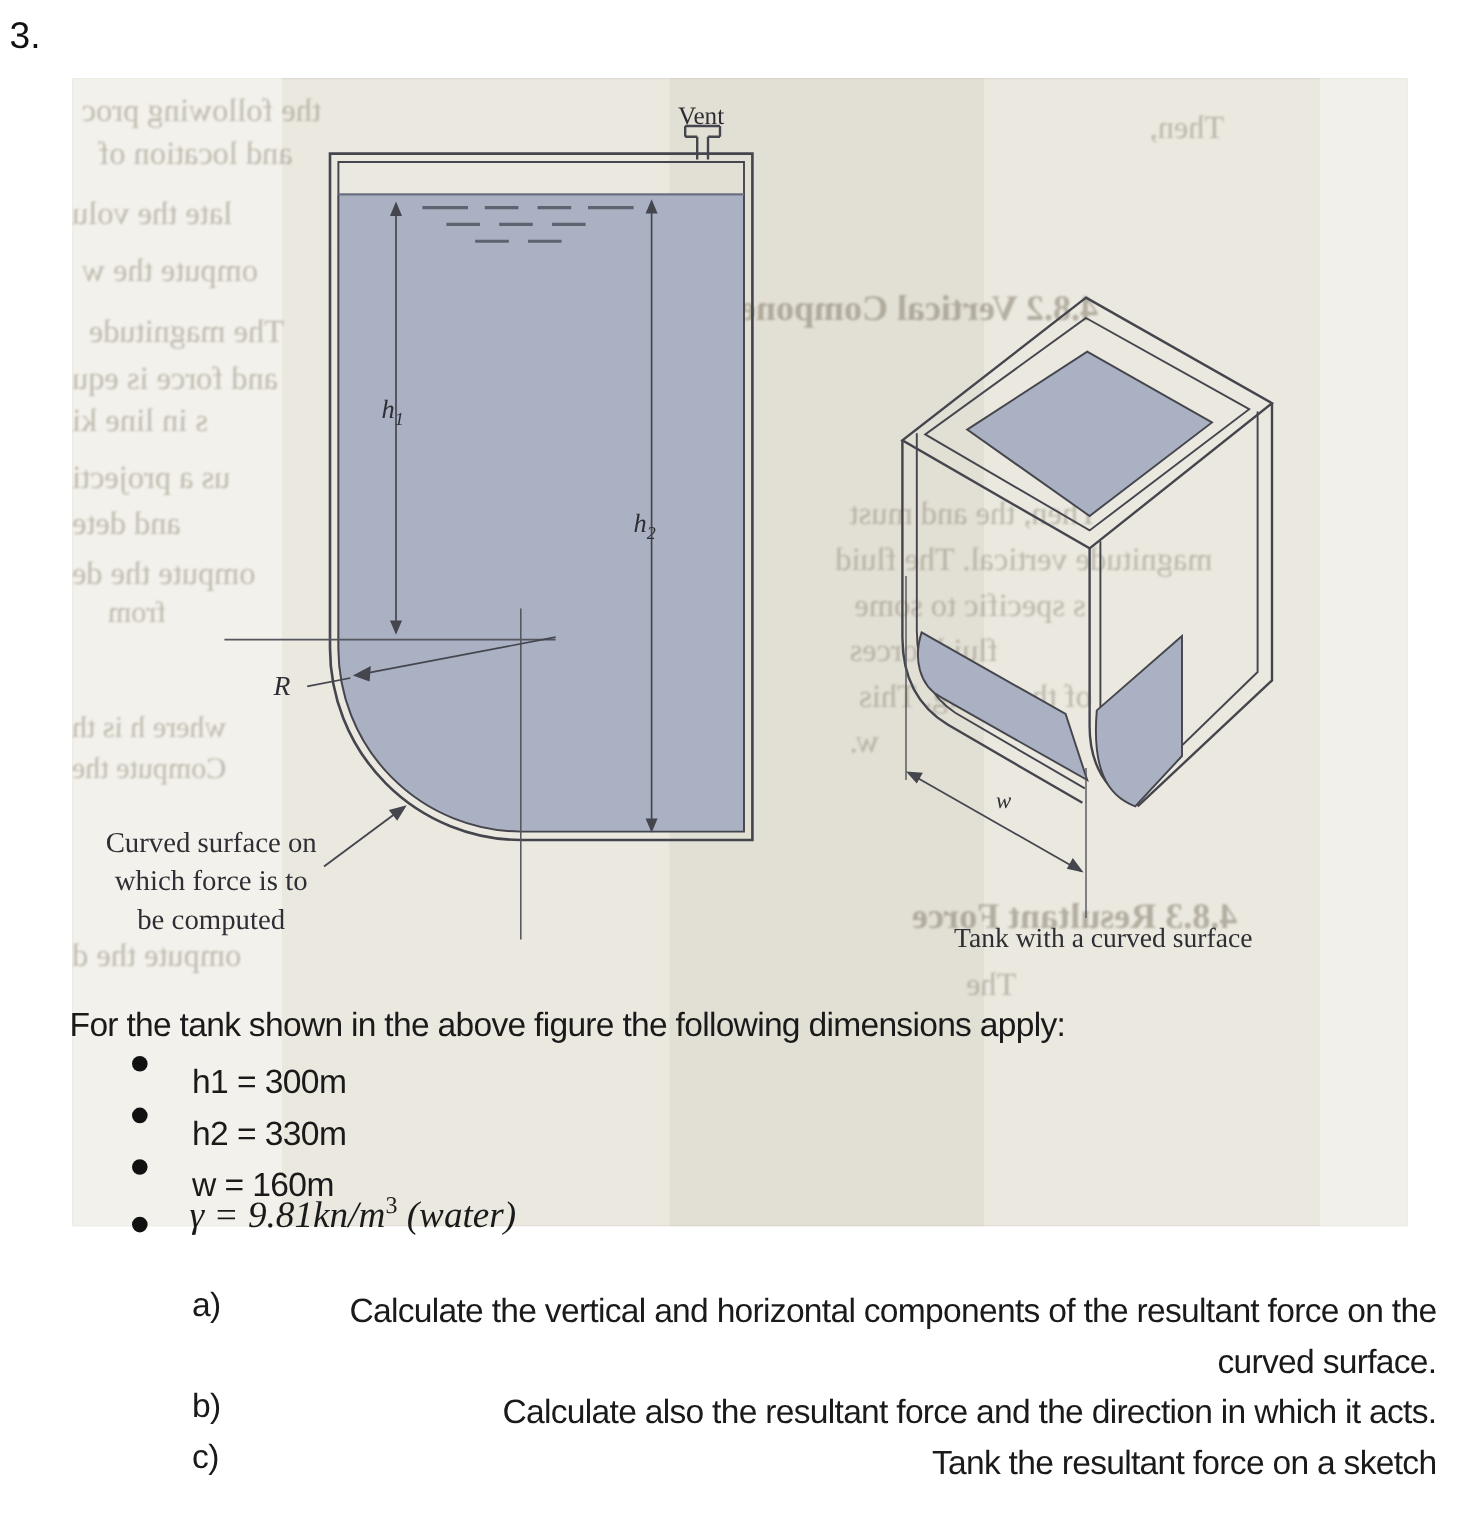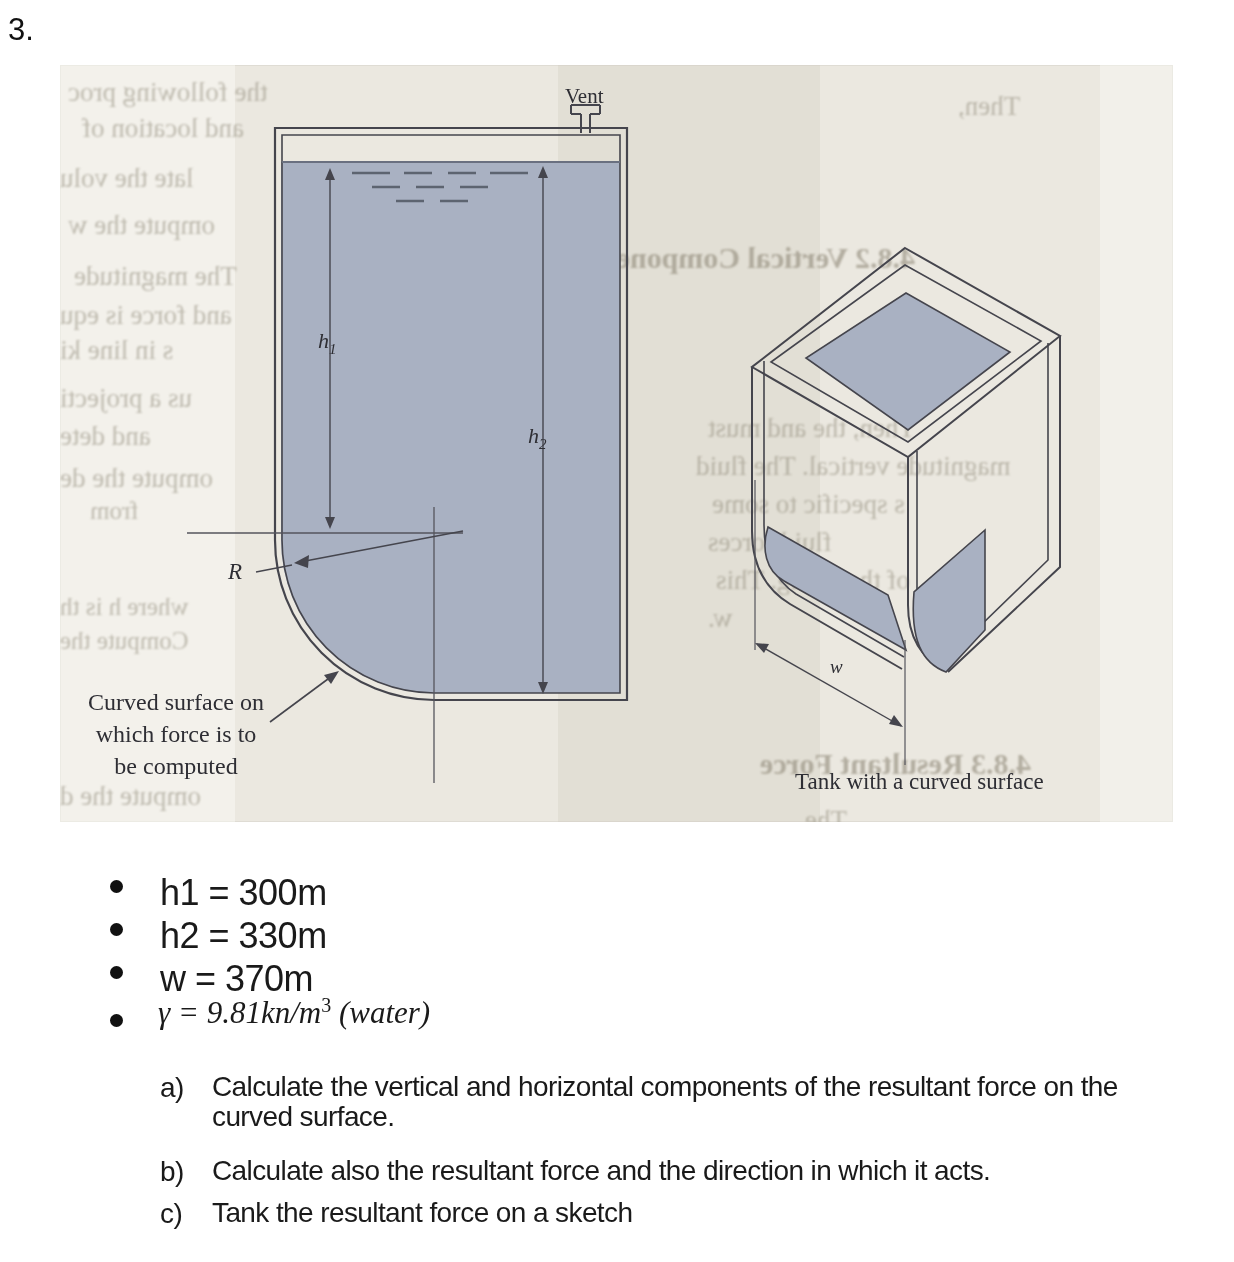--- a/index.html
+++ b/index.html
@@ -1,43 +1,43 @@
 <!DOCTYPE html>
 <html><head>
 <meta charset="utf-8">
 <style>
   html,body{margin:0;padding:0;background:#fff;}
   .page{position:relative;width:1234px;height:1262px;background:#ffffff;
         font-family:"Liberation Sans",sans-serif;color:#1a1a1a;overflow:hidden;}
   .qnum{position:absolute;left:8px;top:12px;font-size:31px;color:#111;}
   
-  .figure{position:absolute;left:60px;top:65px;width:1113px;height:757px;
+  .figure{position:absolute;left:60px;top:65px;width:1113px;height:957px;
           background:#ebe8e0;box-shadow:inset 0 0 0 1px rgba(0,0,0,0.05);}
   .band{position:absolute;top:0;height:100%;pointer-events:none;}
   .band.mid{left:498px;width:262px;background:rgba(203,200,188,0.28);}
   .band.left{left:0;width:175px;background:rgba(253,252,248,0.45);}
   .band.right{left:1040px;width:73px;background:rgba(251,250,246,0.45);}
   .bleed-layer{position:absolute;left:0;top:0;width:100%;height:100%;overflow:hidden;}
   .bleed{position:absolute;font-family:"Liberation Serif",serif;
          color:rgba(148,142,126,0.55);transform:scaleX(-1);
          filter:blur(1px);white-space:nowrap;}
   .bleed.bold{font-weight:bold;color:rgba(141,135,119,0.6);}
   .figure svg{position:absolute;left:0;top:0;}
   
   .intro{position:absolute;left:58px;top:838px;font-size:28px;letter-spacing:-0.6px;}
   .bullet-item{position:absolute;left:0;width:100%;}
   .bullet-dot{position:absolute;left:110px;top:8px;width:13px;height:13px;border-radius:50%;background:#111;}
-  .bullet-text{position:absolute;left:160px;top:0;font-size:36px;letter-spacing:-0.5px;}
+  .bullet-text{position:absolute;left:160px;top:14px;font-size:28px;letter-spacing:-0.5px;}
   .gamma-text{position:absolute;left:158px;top:-6px;font-family:Liberation Serif, serif;
               font-style:italic;font-size:31px;letter-spacing:0;}
   .gamma-text sup{font-size:20px;font-style:normal;}
   .abc-item{position:absolute;width:1050px;}
   .abc-letter{position:absolute;left:160px;top:0;font-size:28px;letter-spacing:-0.5px;}
   .abc-text{position:absolute;left:212px;top:0;width:985px;font-size:28px;
-            letter-spacing:-0.6px;line-height:30px;}
+            letter-spacing:-0.6px;line-height:42px;text-align:right;}
 </style>
 </head>
 <body>
 
 <div class="page">
 
   <div class="qnum">3.</div>
 
   <div class="figure">
     <div class="band left"></div>
@@ -157,32 +157,33 @@
         <g font-size="24" text-anchor="middle">
           <text x="116" y="645">Curved surface on</text>
           <text x="116" y="677">which force is to</text>
           <text x="116" y="709">be computed</text>
         </g>
         <text x="735" y="724" font-size="23">Tank with a curved surface</text>
       </g>
     </svg>
   </div>
 
+  <div class="intro">For the tank shown in the above figure the following dimensions apply:</div>
 
   <div class="bullet-item" style="top:872px;">
     <span class="bullet-dot"></span>
     <span class="bullet-text">h1 = 300m</span>
   </div>
   <div class="bullet-item" style="top:915px;">
     <span class="bullet-dot"></span>
     <span class="bullet-text">h2 = 330m</span>
   </div>
   <div class="bullet-item" style="top:958px;">
     <span class="bullet-dot"></span>
-    <span class="bullet-text">w = 370m</span>
+    <span class="bullet-text">w = 160m</span>
   </div>
   <div class="bullet-item" style="top:1000px;">
     <span class="bullet-dot" style="top:14px;"></span>
     <span class="gamma-text"><span>γ = 9.81kn/m</span><sup>3</sup><span> (water)</span></span>
   </div>
 
   <div class="abc-item" style="top:1072px;">
     <span class="abc-letter">a)</span>
     <span class="abc-text">Calculate the vertical and horizontal components of the resultant force on the curved surface.</span>
   </div>

